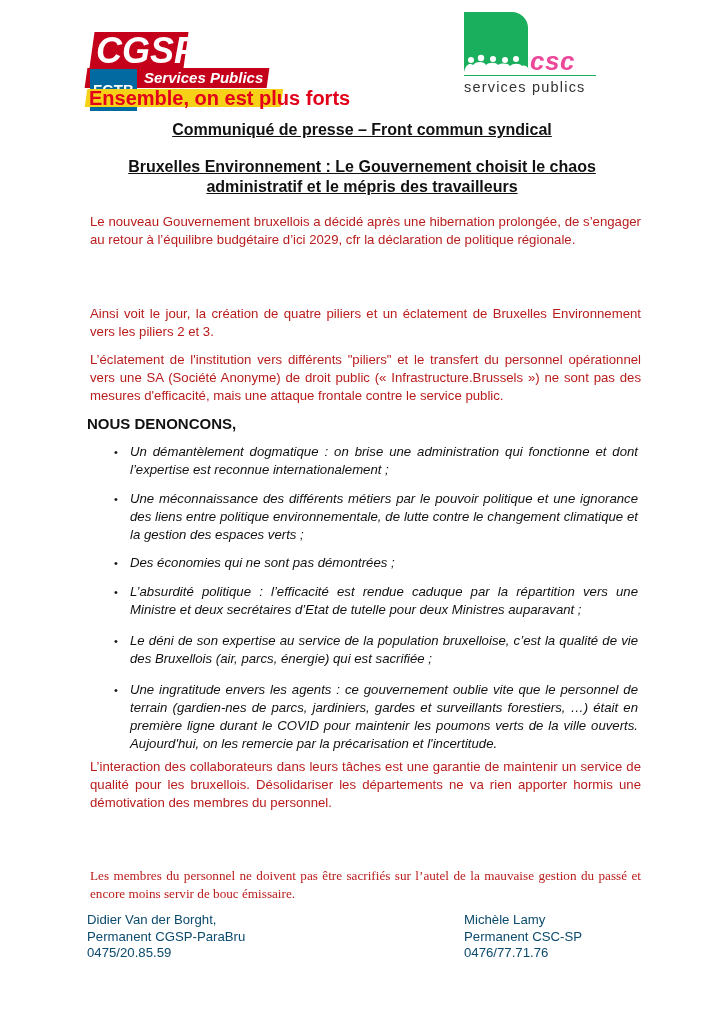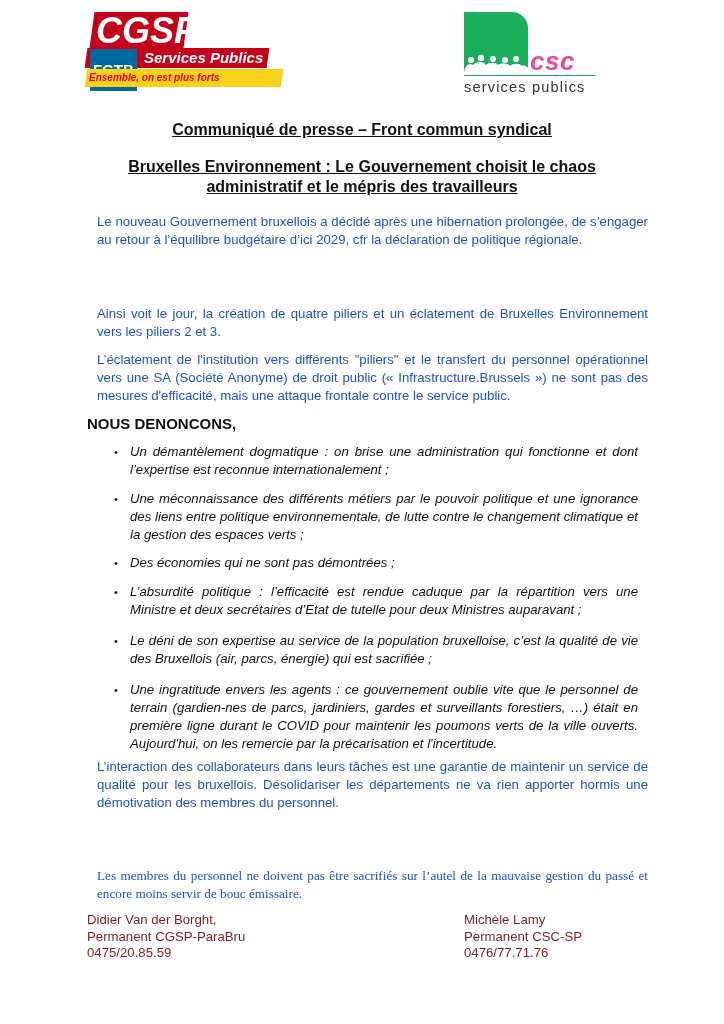--- a/index.html
+++ b/index.html
@@ -1,64 +1,64 @@
 <!DOCTYPE html>
 <html><head>
 <meta charset="utf-8">
 <style>
   html, body { margin: 0; padding: 0; background: #ffffff; }
   body { width: 724px; height: 1024px; position: relative; overflow: hidden;
          font-family: "Liberation Sans", sans-serif; color: #111; }
   .page { position: absolute; left: 0; top: 0; width: 724px; height: 1024px; }
 
   
-  .cgsp { position: absolute; left: 86px; top: 12px; width: 200px; height: 76px; text-align: right; }
+  .cgsp { position: absolute; left: 86px; top: 32px; width: 200px; height: 76px; text-align: right; }
   .cgsp .top { position: absolute; left: 6px; top: 0; width: 94px; height: 36px;
                background: #c4001a; transform: skewX(-8deg); }
   .cgsp .top-text { position: absolute; left: 10px; top: -2px; font-weight: bold;
                font-size: 36px; color: #fff; letter-spacing: 0px; font-style: italic;
                font-family: "Liberation Sans", sans-serif; }
   .cgsp .mid { position: absolute; left: 0px; top: 36px; width: 182px; height: 20px;
                background: #c4001a; transform: skewX(-8deg); }
   .cgsp .mid-fgtb { position: absolute; left: 4px; top: 37px; font-weight: bold; font-size: 15px;
                color: #fff; background: #0369a1; padding: 12px 3px; line-height: 18px; }
   .cgsp .mid-sp { position: absolute; left: 58px; top: 37px; font-weight: bold; font-style: italic;
                font-size: 15px; color: #fff; line-height: 18px; }
   .cgsp .bot { position: absolute; left: 0; top: 57px; width: 196px; height: 18px;
                background: #f7d117; transform: skewX(-8deg); }
-  .cgsp .bot-text { position: absolute; left: 3px; top: 57px; font-weight: bold; font-style: italic;
-               font-size: 10px; color: #e2001a; line-height: 18px; white-space: nowrap; }
+  .cgsp .bot-text { position: absolute; left: 3px; top: 57px; font-weight: bold; 
+               font-size: 20px; color: #e2001a; line-height: 18px; white-space: nowrap; }
 
   
   .csc { position: absolute; left: 464px; top: 12px; width: 140px; height: 88px; }
   .csc .green { position: absolute; left: 0; top: 0; width: 64px; height: 60px;
                 background: #1aaf5d; border-top-right-radius: 16px; }
   .csc .people { position: absolute; left: 0; top: 40px; width: 64px; height: 20px; }
   .csc .word { position: absolute; left: 66px; top: 36px; font-weight: bold; font-style: italic;
                font-size: 26px; color: #ec4899; line-height: 26px; letter-spacing: 0.5px; }
   .csc .rule { position: absolute; left: 0; top: 63px; width: 132px; height: 1px; background: #1aaf5d; }
   .csc .sub { position: absolute; left: 0; top: 67px; font-size: 14.5px; color: #333;
               letter-spacing: 1.2px; white-space: nowrap; }
 
   
   .title { position: absolute; left: 0; width: 724px; text-align: center; font-weight: bold;
            text-decoration: underline; color: #111; }
   .t1 { top: 121px; font-size: 16px; }
   .t2 { top: 157px; font-size: 16px; line-height: 20px; }
 
-  .body { position: absolute; left: 97px; width: 551px; font-size: 13.2px; line-height: 18px;
-          text-align: justify; color: #1d4ed8; }
+  .body { position: absolute; left: 90px; width: 551px; font-size: 13.2px; line-height: 18px;
+          text-align: justify; color: #b91c1c; }
   .heading { position: absolute; left: 87px; font-weight: bold; font-size: 15px; }
 
   .bullets { position: absolute; left: 87px; width: 551px; font-size: 13.2px; line-height: 18px; }
   .bullet { position: absolute; left: 0; width: 551px; }
   .bullet .dot { position: absolute; left: 27px; top: 0; font-style: normal; font-size: 11px; }
   .bullet .txt { position: absolute; left: 43px; width: 508px; font-style: italic; text-align: justify; }
 
-  .sig { position: absolute; font-size: 13.2px; line-height: 16.5px; color: #7f1d1d; }
+  .sig { position: absolute; font-size: 13.2px; line-height: 16.5px; color: #0c4a6e; }
   .sig div { white-space: nowrap; }
 </style>
 </head>
 <body>
 
 <div class="page">
 
   <div class="cgsp">
     <div class="top"></div>
     <div class="top-text">CGSP</div>

